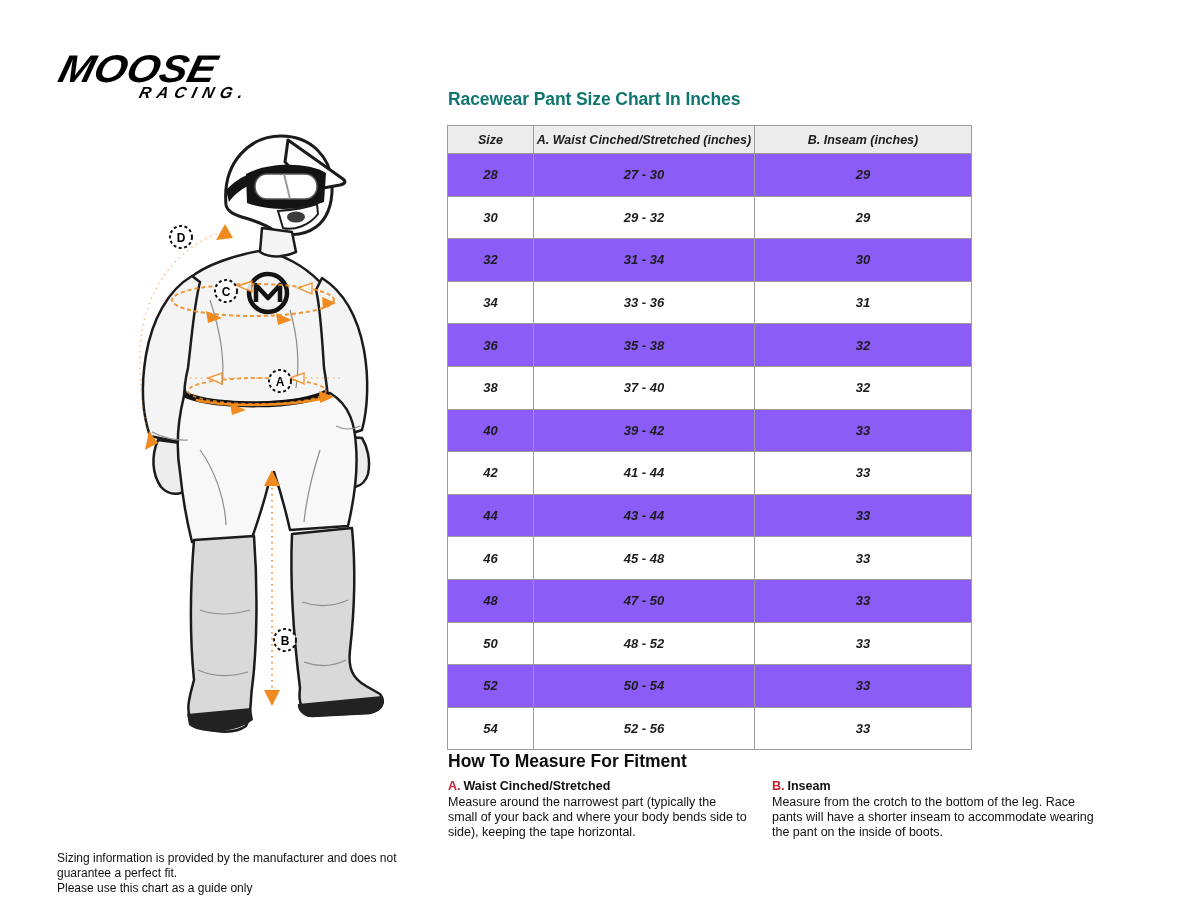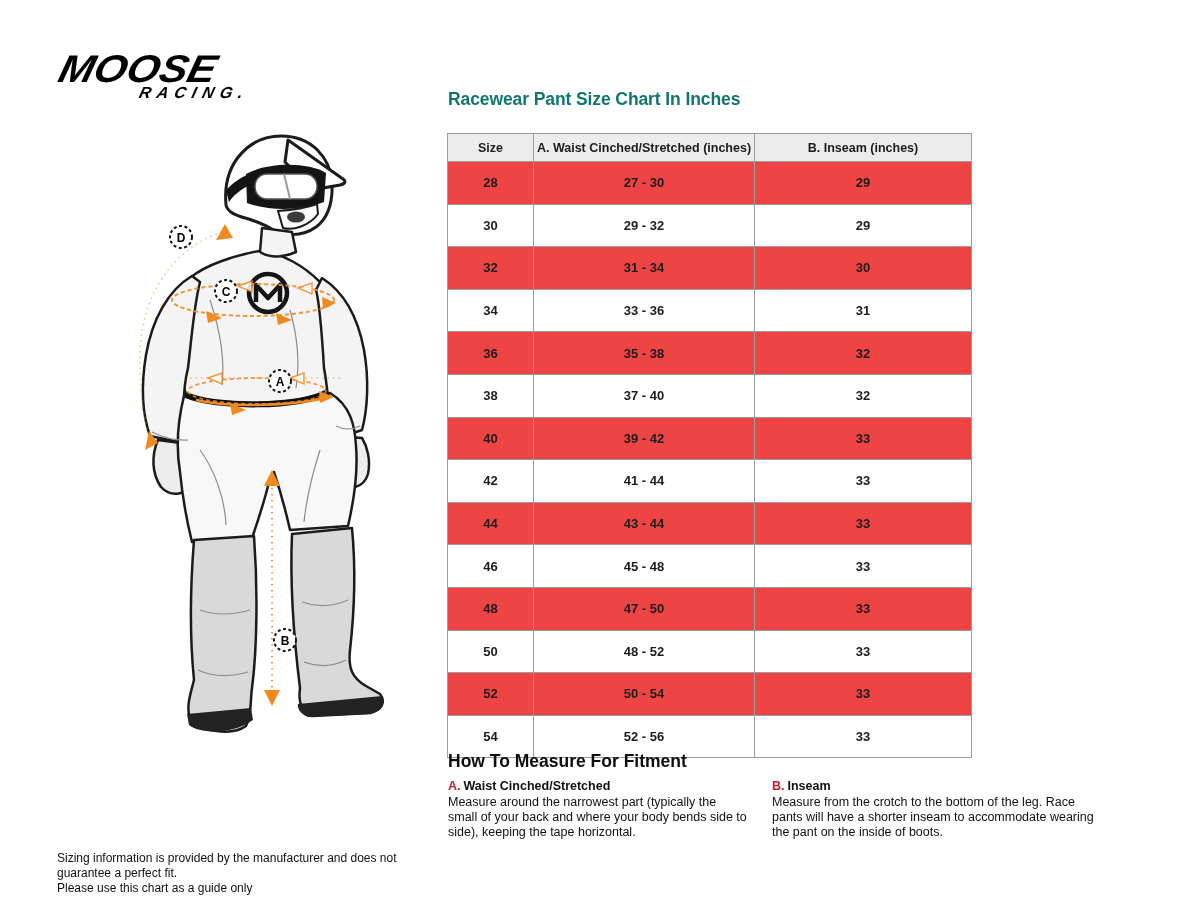--- a/index.html
+++ b/index.html
@@ -15,28 +15,28 @@
     transform:skewX(-14deg) scaleY(.92);transform-origin:left bottom;
   }
   .logo-sub{
     font-size:16px;font-weight:900;font-style:italic;letter-spacing:6px;
     text-align:right;margin-top:-4px;padding-right:6px;transform:skewX(-14deg);
   }
 
   
   .chart-title{position:absolute;left:448px;top:89px;font-size:17.5px;font-weight:700;color:#0f766e;letter-spacing:-.1px}
   table.size-table{
-    position:absolute;left:447px;top:133px;width:524px;border-collapse:collapse;table-layout:fixed;
+    position:absolute;left:447px;top:125px;width:524px;border-collapse:collapse;table-layout:fixed;font-style:italic;
   }
   .size-table th,.size-table td{
     border:1px solid #9d9da1;text-align:center;vertical-align:middle;color:#1c1c1c;padding:0;
   }
   .size-table th{height:27px;background:#ececec;font-size:12.5px;font-weight:700}
   .size-table td{height:41.6px;font-size:13px;font-weight:700;background:#fff}
-  .size-table tr.alt td{background:#ef4444}
+  .size-table tr.alt td{background:#8b5cf6}
 
   
   .howto-heading{position:absolute;left:448px;top:751px;font-size:17.5px;font-weight:700;color:#0d0d0d}
   .measure-item{position:absolute;top:779px;font-size:12.5px;line-height:15px;color:#101010}
   .measure-item.a{left:448px;width:300px}
   .measure-item.b{left:772px;width:334px}
   .measure-label{font-weight:700;margin-bottom:1px}
   .measure-letter{color:#c32032;margin-right:3px}
   .measure-text{font-weight:400}
 

